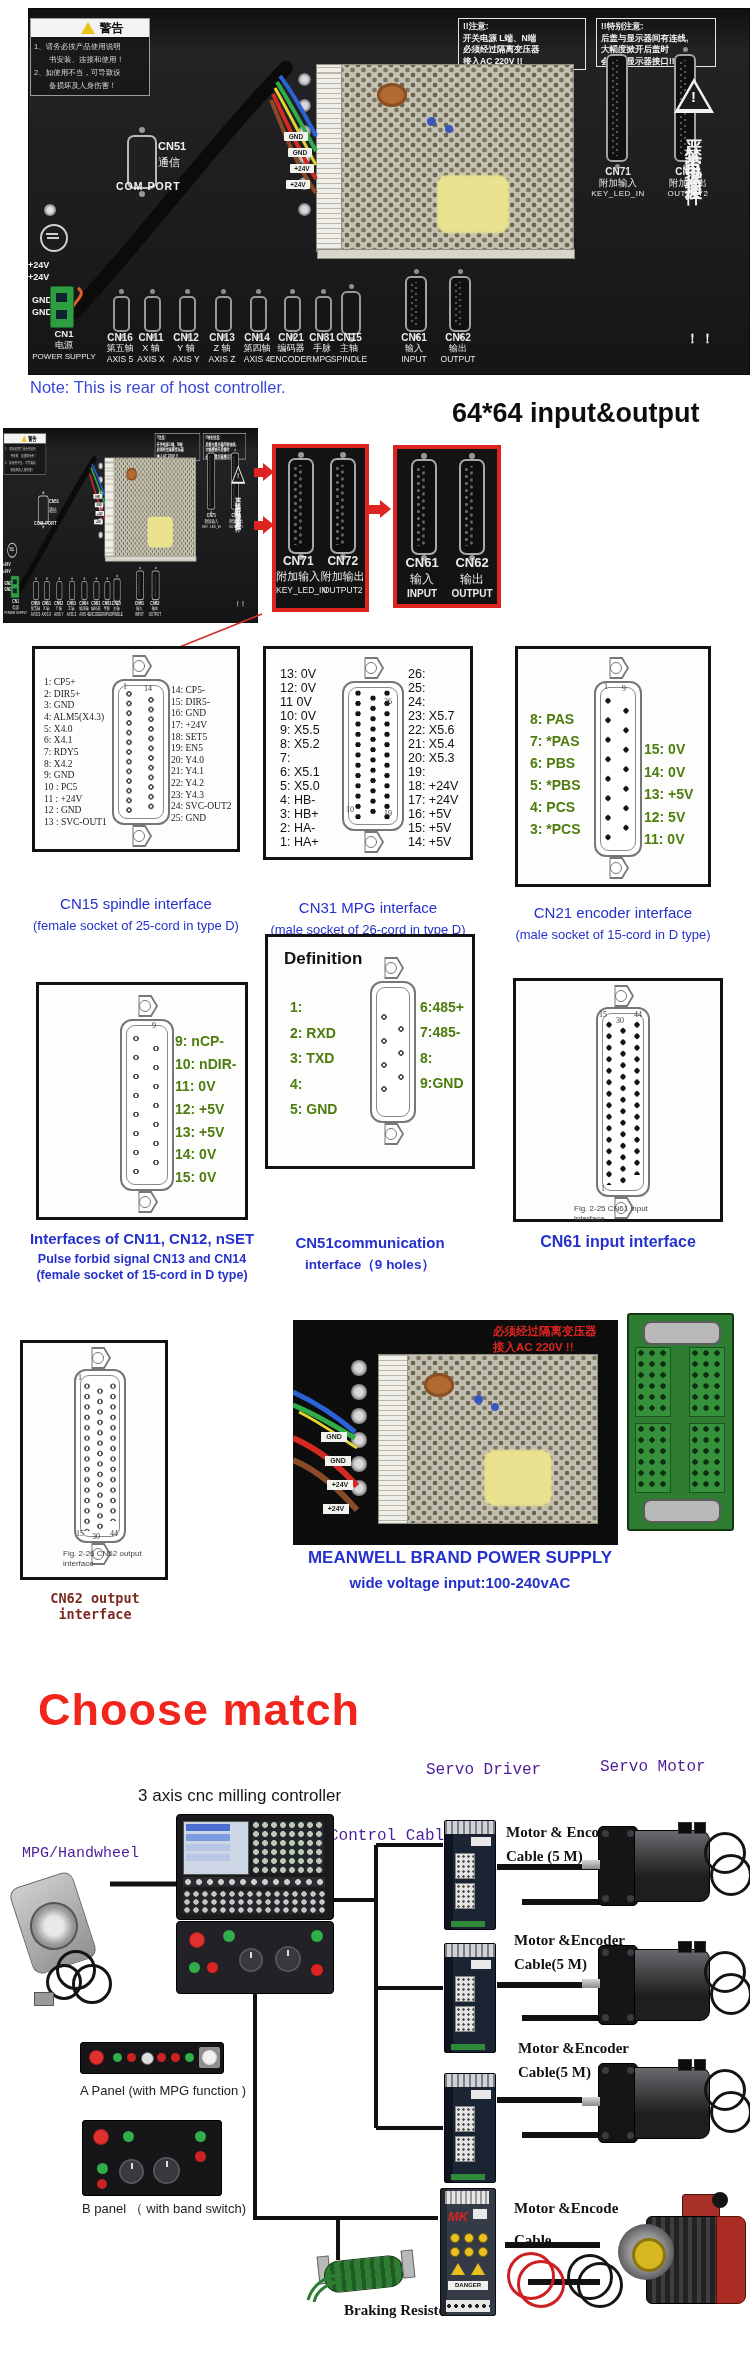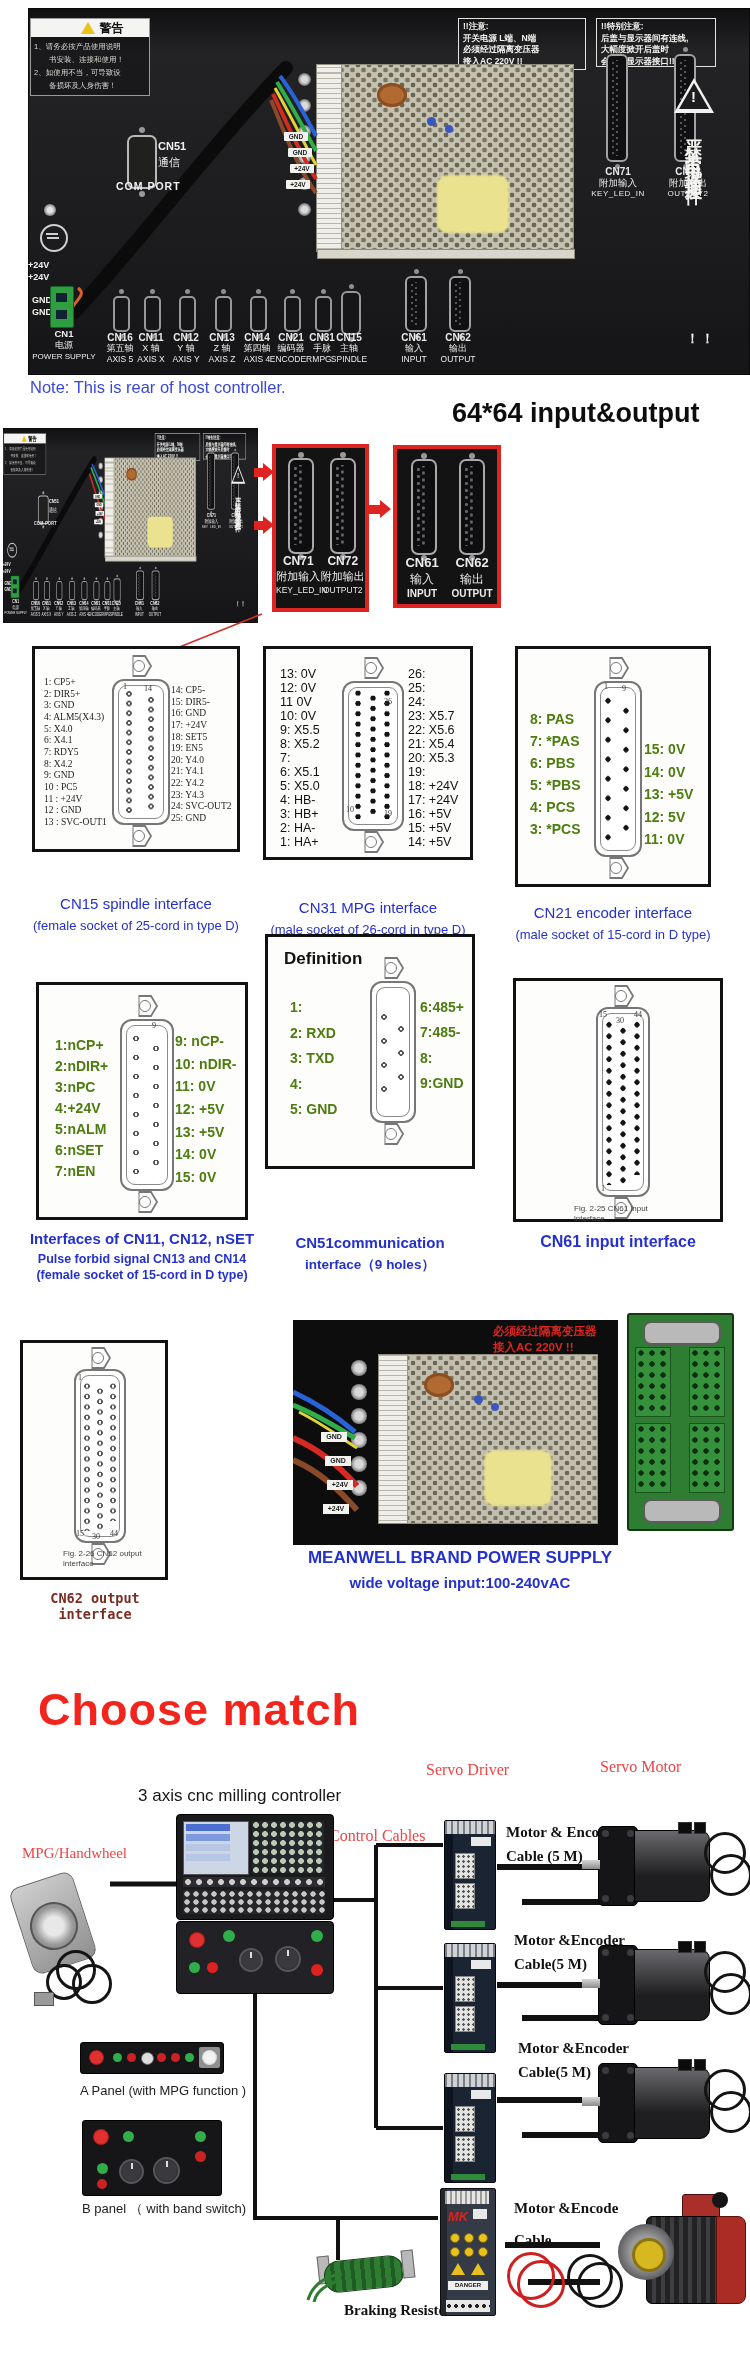--- a/index.html
+++ b/index.html
@@ -145,21 +145,21 @@
   .wl div:nth-child(3){left:34px;top:160px}
   .wl div:nth-child(4){left:30px;top:184px}
   .greenboard{position:absolute;left:627px;top:1313px;width:103px;height:214px;background:#2e7d32;border:2px solid #14380f;border-radius:3px}
   .greenboard *{position:absolute}
   .gb-conn{left:14px;width:74px;height:20px;background:#b9b9b9;border:2px solid #5c5c5c;border-radius:8px}
   .gb-block{width:34px;background:#35913b;border:1px solid #1c5420;background-image:radial-gradient(circle at 5px 5px,#0e2e10 2.4px,rgba(0,0,0,0) 3px);background-size:11px 11px}
   .powcap{position:absolute;left:255px;top:1548px;width:410px;text-align:center;color:#2531cc;font-weight:bold}
 
   
   .cm-head{position:absolute;left:38px;top:1684px;font-size:45px;font-weight:bold;color:#f2251d;letter-spacing:1px}
-  .lab-serif{position:absolute;font-family:Liberation Serif, serif;font-size:16px;color:#ef4444}
+  .lab-serif{position:absolute;font-family:Liberation Mono, monospace;font-size:16px;color:#4c1d95}
   .cable-lab{position:absolute;font-family:"Liberation Serif",serif;font-size:15px;font-weight:bold;color:#111;line-height:24px}
   .lab-sans{position:absolute;font-size:13px;color:#222}
   .comp *{position:absolute}
   .comp{position:absolute}
   
   .ctrl-top{left:0;top:0;width:156px;height:104px;background:#1b1b1d;border-radius:4px;border:1px solid #000}
   .ctrl-scr{left:7px;top:7px;width:64px;height:52px;background:#cdd6e4;border:1px solid #555}
   .ctrl-scr i{position:absolute;left:2px;top:2px;width:44px;height:7px;background:#4a6fd0;box-shadow:0 10px 0 0 #7f9be0,0 20px 0 0 #b8c6e6,0 30px 0 0 #b8c6e6}
   .ctrl-keys{left:76px;top:7px;width:72px;height:52px;background:#23262b;background-image:radial-gradient(circle at 4px 4px,#b9c9b4 2.6px,rgba(0,0,0,0) 3.2px);background-size:9px 9px}
   .ctrl-row{left:7px;top:63px;width:142px;height:10px;background:#2c2c30;background-image:radial-gradient(circle at 5px 5px,#cfcfcf 2.6px,rgba(0,0,0,0) 3.2px);background-size:11px 10px}
@@ -711,29 +711,20 @@
   </div>
 
   <div class="pbox" style="left:36px;top:982px;width:212px;height:238px">
     <div class="nut" style="left:93px;top:10px"></div>
     <div class="shell" style="left:81px;top:34px;width:50px;height:168px">
       <div class="dotcol dot-open" style="left:9px;top:8px;height:152px;background-size:10px 19px"></div>
       <div class="dotcol dot-open" style="left:29px;top:18px;height:133px;background-size:10px 19px"></div>
       <span class="mark" style="left:30px;top:0">9</span>
     </div>
     <div class="nut" style="left:93px;top:206px"></div>
-    <div class="plist" style="left:16px;top:52px;width:62px;height:142px">
-        <div class="prow-b">1:nCP+</div>
-        <div class="prow-b">2:nDIR+</div>
-        <div class="prow-b">3:nPC</div>
-        <div class="prow-b">4:+24V</div>
-        <div class="prow-b">5:nALM</div>
-        <div class="prow-b">6:nSET</div>
-        <div class="prow-b">7:nEN</div>
-      </div>
     <div class="plist" style="left:136px;top:48px;width:66px;height:152px">
         <div class="prow-b">9: nCP-</div>
         <div class="prow-b">10: nDIR-</div>
         <div class="prow-b">11: 0V</div>
         <div class="prow-b">12: +5V</div>
         <div class="prow-b">13: +5V</div>
         <div class="prow-b">14: 0V</div>
         <div class="prow-b">15: 0V</div>
       </div>
   </div>

